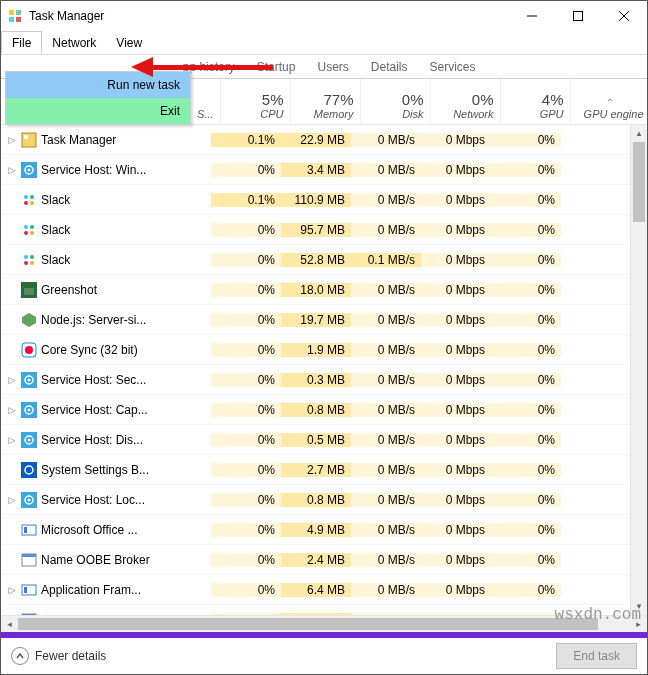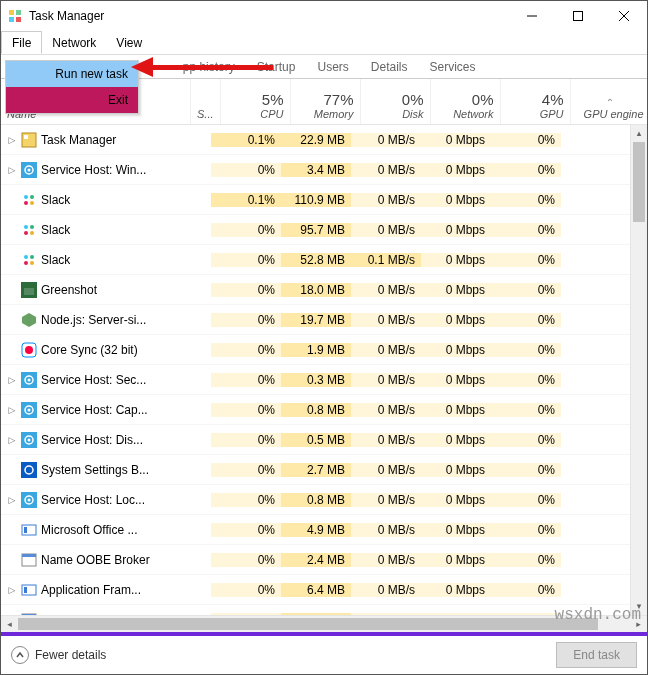--- a/index.html
+++ b/index.html
@@ -5,21 +5,21 @@
 * { box-sizing: border-box; font-family: "Segoe UI", Tahoma, sans-serif; font-size: 12px; }
 body { margin: 0; background: #aaa; }
 .window { width: 648px; height: 675px; background: #fff; border: 1px solid #555; position: relative; display: flex; flex-direction: column; }
 .titlebar { height: 30px; display: flex; align-items: center; padding-left: 6px; }
 .titlebar .title { margin-left: 6px; }
 .wincontrols { margin-left: auto; display: flex; }
 .wincontrols div { width: 46px; height: 30px; display: flex; align-items: center; justify-content: center; }
 .menubar { height: 24px; display: flex; align-items: stretch; border-bottom: 1px solid #ddd; position: relative; text-align: right; }
 .menu-item { padding: 4px 10px; display: flex; align-items: center; }
 .menu-item.open { background: #fff; border: 1px solid #ccc; border-bottom-color: #fff; position: relative; z-index: 11; }
-.dropdown { position: absolute; top: 29px; left: 4px; width: 134px; background: #be185d; border: 1px solid #ccc; box-shadow: 2px 2px 2px rgba(0,0,0,.15); z-index: 10; }
+.dropdown { position: absolute; top: 40px; left: 4px; width: 186px; background: #86efac; border: 1px solid #ccc; box-shadow: 2px 2px 2px rgba(0,0,0,.15); z-index: 10; }
 .dropdown-item { padding: 6px 10px 6px 24px; }
 .dropdown-item.hover { background: #91c9f7; }
 .tabs { display: flex; height: 24px; border-bottom: 1px solid #ccc; padding-left: 2px; }
 .tab { padding: 4px 10px 2px; border: 1px solid transparent; border-bottom: none; color: #666; }
 .headers { display: flex; height: 46px; border-bottom: 1px solid #e5e5e5; align-items: stretch; }
 .hcol { display: flex; flex-direction: column; justify-content: flex-end; padding: 4px 6px; border-right: 1px solid #f0f0f0; }
 .hcol .pct { text-align: right; font-size: 15px; color: #444; }
 .hcol .lbl { font-size: 11px; color: #555; text-align: right; font-style: italic; }
 .hcol.name { flex: 0 0 190px; }
 .hcol.name .lbl { text-align: left; }
@@ -40,21 +40,21 @@
 .exp { width: 10px; text-align: center; color: #777; font-size: 9px; }
 .icon-box { width: 16px; height: 16px; display: inline-flex; align-items: center; justify-content: center; border-radius: 2px; }
 .scrollbar-v { width: 17px; background: #f0f0f0; border-left: 1px solid #e5e5e5; position: relative; }
 .scrollbar-v .thumb { position: absolute; top: 17px; left: 2px; right: 2px; height: 80px; background: #c2c2c2; }
 .scrollbar-v .arr { height: 17px; text-align: center; font-size: 9px; color: #666; line-height: 17px; }
 .scrollbar-v .arr.bot { position: absolute; bottom: 0; left: 0; right: 0; }
 .scrollbar-h { height: 17px; background: #f0f0f0; border-top: 1px solid #e5e5e5; display: flex; align-items: center; }
 .scrollbar-h .arr { width: 17px; text-align: center; font-size: 9px; color: #666; }
 .scrollbar-h .track { flex: 1; position: relative; height: 100%; }
 .scrollbar-h .thumb { position: absolute; left: 0; top: 2px; bottom: 2px; width: 580px; background: #c2c2c2; }
-.footer { height: 42px; border-top: 4px solid #6d28d9; display: flex; align-items: center; padding: 0 10px; }
+.footer { height: 42px; border-top: 6px solid #6d28d9; display: flex; align-items: center; padding: 0 10px; }
 .fewer { display: flex; align-items: center; gap: 6px; color: #333; }
 .circle { width: 18px; height: 18px; border: 1px solid #888; border-radius: 50%; display: flex; align-items: center; justify-content: center; }
 .btn-end { margin-left: auto; padding: 5px 16px; background: #e1e1e1; border: 1px solid #bdbdbd; color: #888; }
 .arrow { position: absolute; top: 56px; left: 130px; z-index: 20; display: flex; align-items: center; pointer-events: none; }
 .arrow-head { width: 0; height: 0; border-top: 10px solid transparent; border-bottom: 10px solid transparent; border-right: 22px solid #e01414; }
 .arrow-line { width: 120px; height: 5px; background: #e01414; }
 .watermark { position: absolute; right: 6px; bottom: 50px; font-size: 16px; color: #999; pointer-events: none; font-family: Liberation Mono, monospace; }
 svg { display: block; }
 </style>
 </head>

